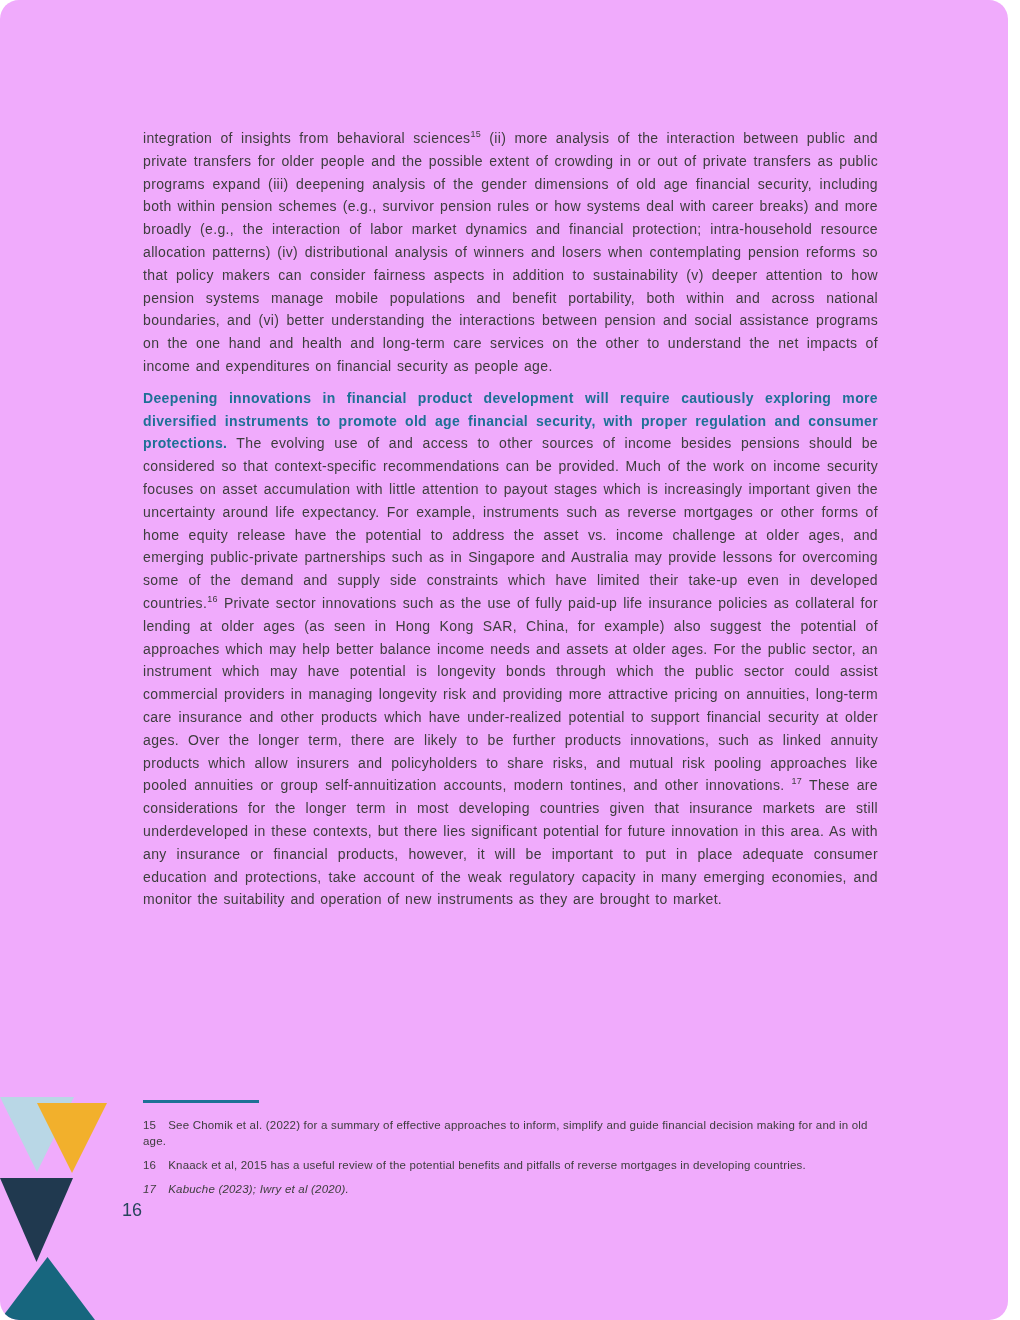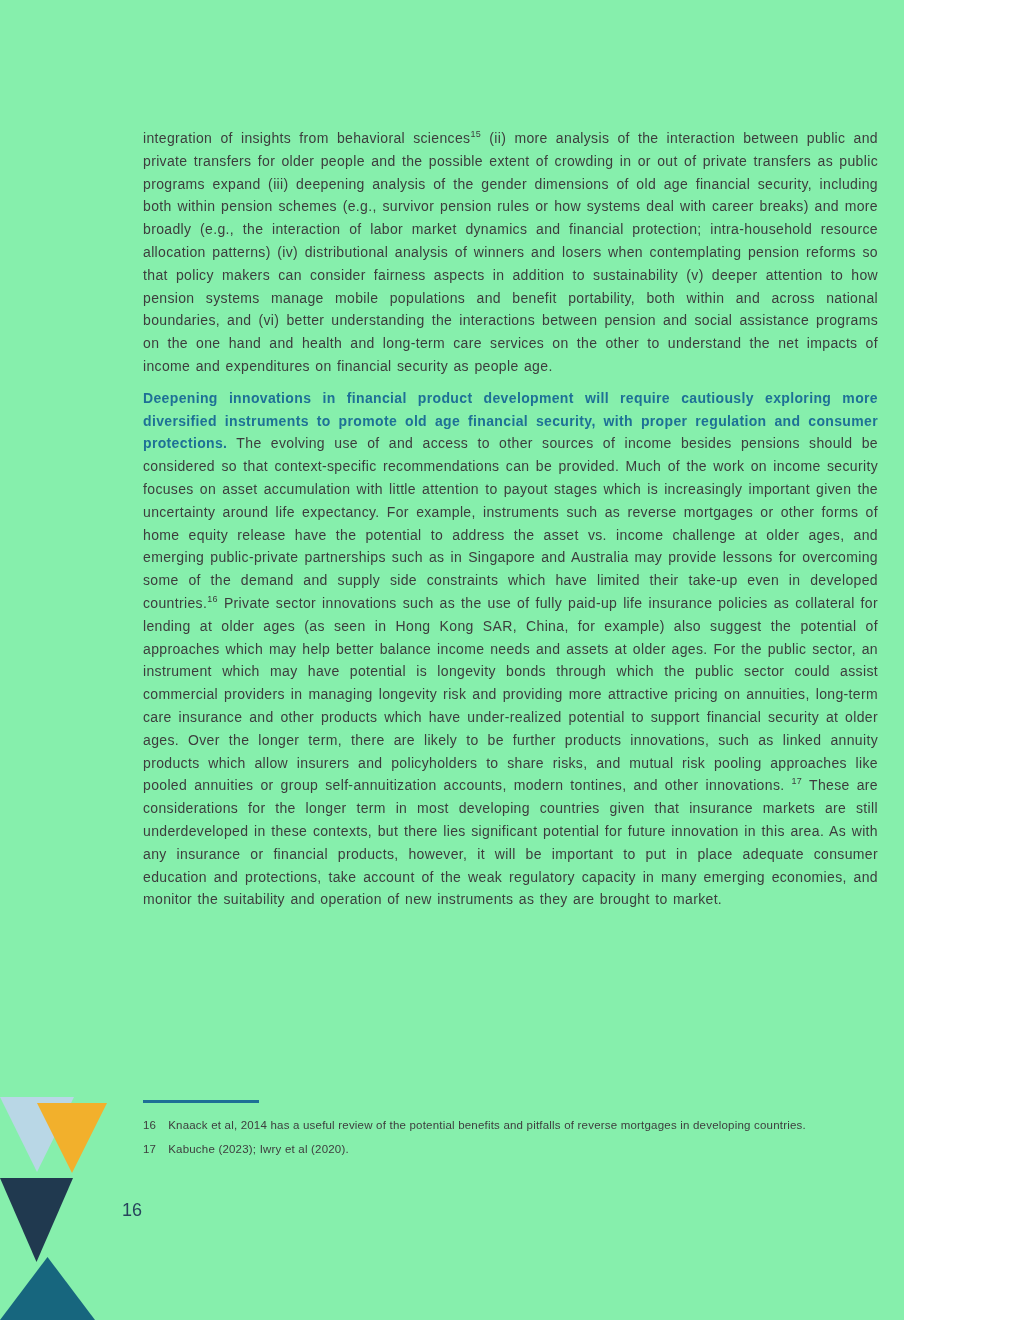--- a/index.html
+++ b/index.html
@@ -1,24 +1,25 @@
 <!DOCTYPE html>
 <html><head>
 <meta charset="utf-8">
 <style>
   * { margin: 0; padding: 0; box-sizing: border-box; }
   html, body { background: #ffffff; }
   body { font-family: "Liberation Sans", sans-serif; }
 
   .page {
     position: relative;
-    width: 904px;
+    width: 1008px;
     height: 1320px;
-    background: #86efac;
+    background: #f0abfc;
     overflow: hidden;
+    border-radius: 19px;
   }
 
   .content {
     position: absolute;
     left: 143px;
     top: 127px;
     width: 735px;
   }
 
   p.body {
@@ -55,21 +56,21 @@
     background: #1e7096;
     margin-bottom: 14px;
   }
   p.fn {
     font-size: 11.5px;
     line-height: 16px;
     color: #3d3d3d;
     letter-spacing: 0.2px;
     margin-bottom: 8px;
   }
-  p.fn:last-child { margin-bottom: 0; }
+  p.fn:last-child { margin-bottom: 0; font-style: italic; }
   .fn-num { margin-right: 12px; }
 
   .pagenum {
     position: absolute;
     left: 122px;
     top: 1200px;
     font-size: 18px;
     color: #27455c;
   }
 
@@ -104,22 +105,23 @@
 
     <p class="body"><span>integration of insights from behavioral sciences</span><sup class="fnref">15</sup><span> (ii) more analysis of the interaction between public and private transfers for older people and the possible extent of crowding in or out of private transfers as public programs expand (iii) deepening analysis of the gender dimensions of old age financial security, including both within pension schemes (e.g., survivor pension rules or how systems deal with career breaks) and more broadly (e.g., the interaction of labor market dynamics and financial protection; intra-household resource allocation patterns) (iv) distributional analysis of winners and losers when contemplating pension reforms so that policy makers can consider fairness aspects in addition to sustainability (v) deeper attention to how pension systems manage mobile populations and benefit portability, both within and across national boundaries, and (vi) better understanding the interactions between pension and social assistance programs on the one hand and health and long-term care services on the other to understand the net impacts of income and expenditures on financial security as people age.</span></p>
 
     <p class="body"><span class="lead">Deepening innovations in financial product development will require cautiously exploring more diversified instruments to promote old age financial security, with proper regulation and consumer protections.</span><span> The evolving use of and access to other sources of income besides pensions should be considered so that context-specific recommendations can be provided. Much of the work on income security focuses on asset accumulation with little attention to payout stages which is increasingly important given the uncertainty around life expectancy. For example, instruments such as reverse mortgages or other forms of home equity release have the potential to address the asset vs. income challenge at older ages, and emerging public-private partnerships such as in Singapore and Australia may provide lessons for overcoming some of the demand and supply side constraints which have limited their take-up even in developed countries.</span><sup class="fnref">16</sup><span> Private sector innovations such as the use of fully paid-up life insurance policies as collateral for lending at older ages (as seen in Hong Kong SAR, China, for example) also suggest the potential of approaches which may help better balance income needs and assets at older ages. For the public sector, an instrument which may have potential is longevity bonds through which the public sector could assist commercial providers in managing longevity risk and providing more attractive pricing on annuities, long-term care insurance and other products which have under-realized potential to support financial security at older ages. Over the longer term, there are likely to be further products innovations, such as linked annuity products which allow insurers and policyholders to share risks, and mutual risk pooling approaches like pooled annuities or group self-annuitization accounts, modern tontines, and other innovations. </span><sup class="fnref">17</sup><span> These are considerations for the longer term in most developing countries given that insurance markets are still underdeveloped in these contexts, but there lies significant potential for future innovation in this area. As with any insurance or financial products, however, it will be important to put in place adequate consumer education and protections, take account of the weak regulatory capacity in many emerging economies, and monitor the suitability and operation of new instruments as they are brought to market.</span></p>
 
   </div>
 
   <div class="footnotes">
     <div class="fn-rule"></div>
 
+    <p class="fn"><span class="fn-num">15</span><span>See Chomik et al. (2022) for a summary of effective approaches to inform, simplify and guide financial decision making for and in old age.</span></p>
 
-    <p class="fn"><span class="fn-num">16</span><span>Knaack et al, 2014 has a useful review of the potential benefits and pitfalls of reverse mortgages in developing countries.</span></p>
+    <p class="fn"><span class="fn-num">16</span><span>Knaack et al, 2015 has a useful review of the potential benefits and pitfalls of reverse mortgages in developing countries.</span></p>
 
     <p class="fn"><span class="fn-num">17</span><span>Kabuche (2023); Iwry et al (2020).</span></p>
   </div>
 
   <div class="pagenum">16</div>
 
   <div class="tri tri-lightblue"></div>
   <div class="tri tri-yellow"></div>
   <div class="tri tri-navy"></div>
   <div class="tri tri-teal"></div>

